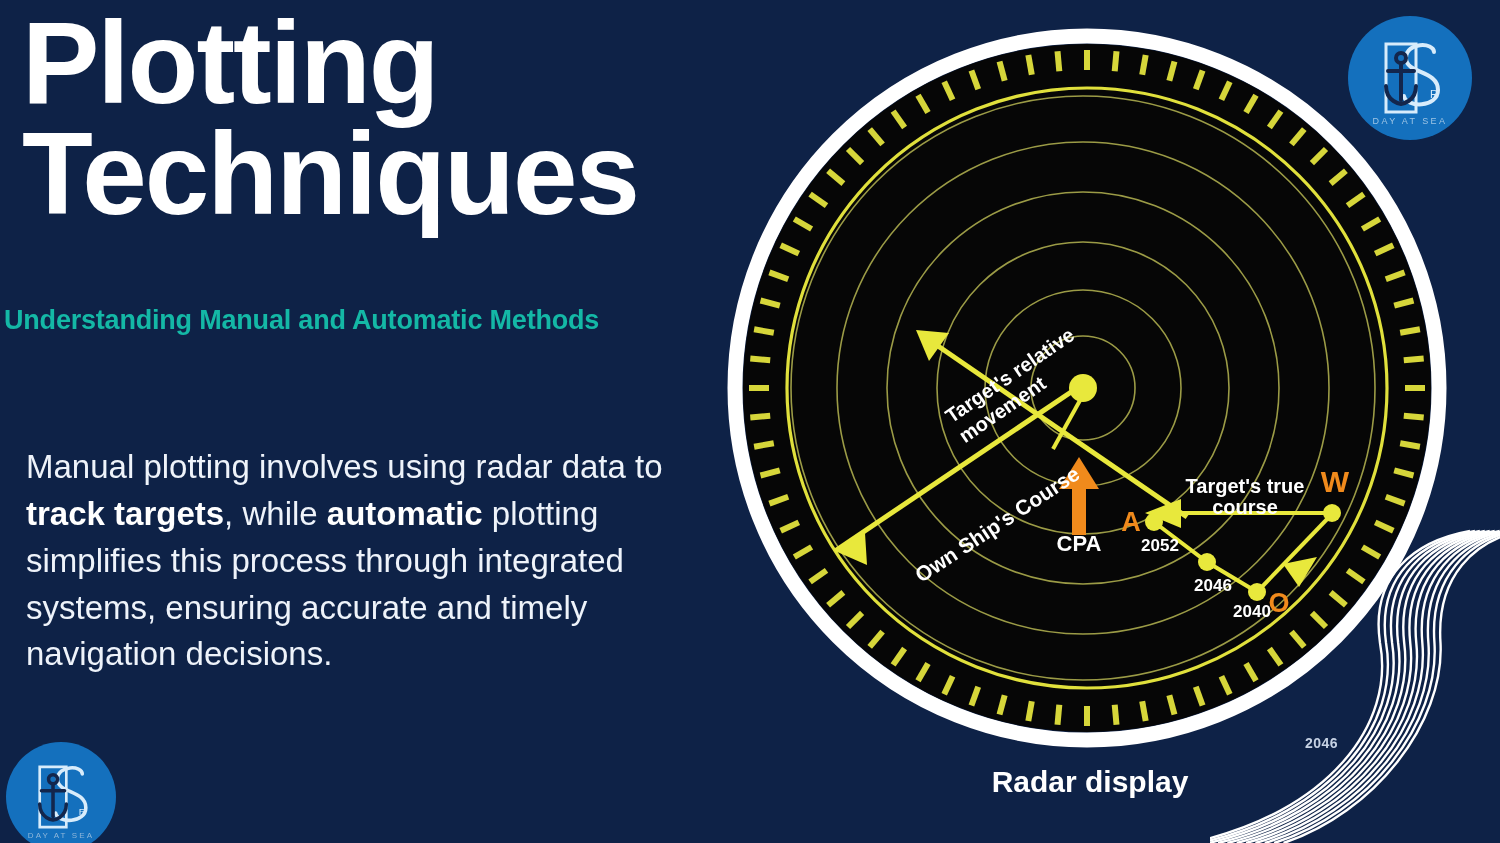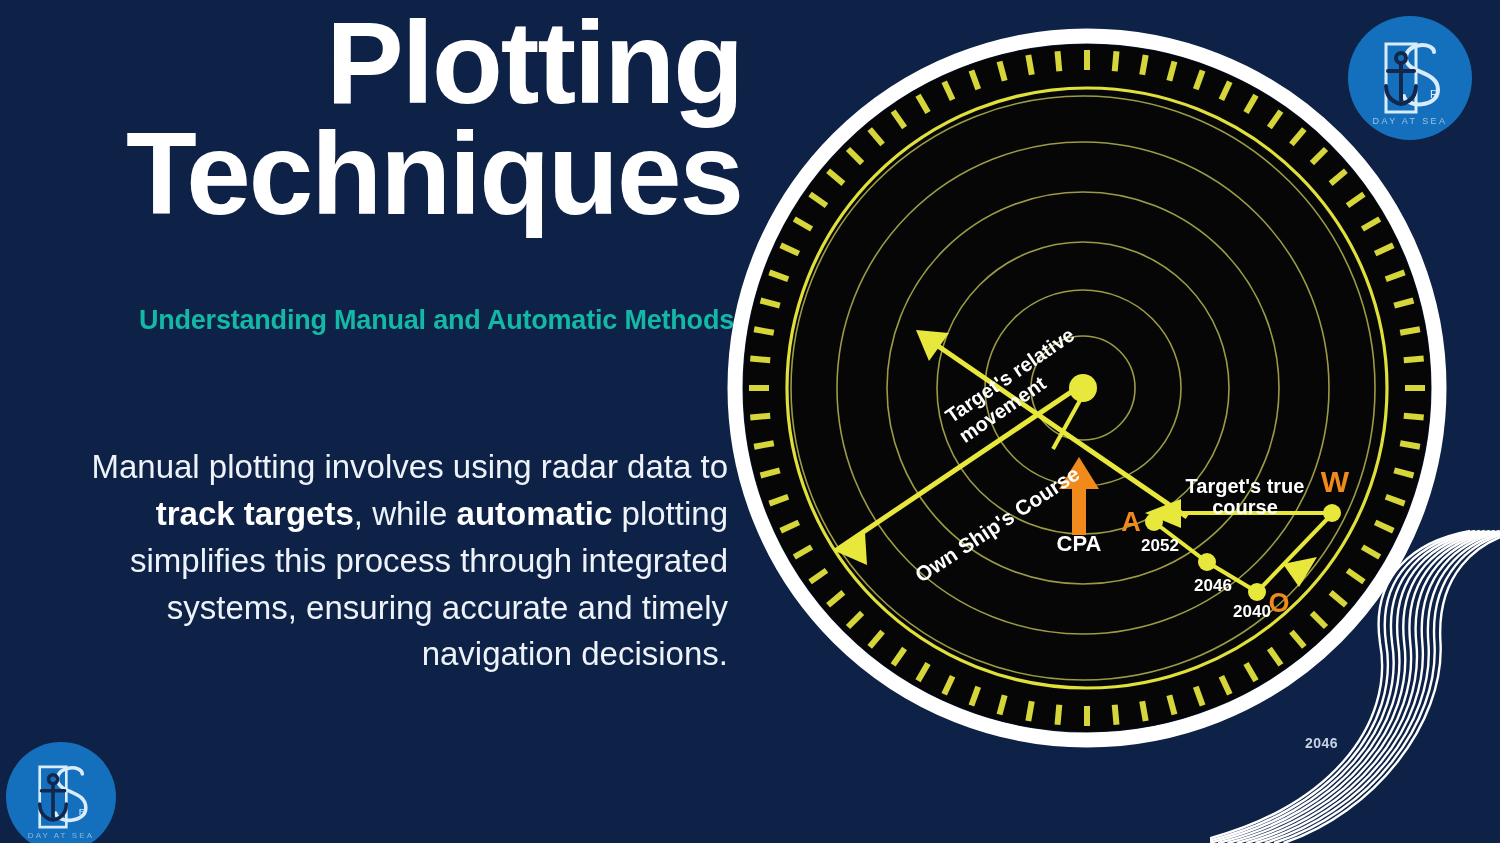--- a/index.html
+++ b/index.html
@@ -5,35 +5,35 @@
   html,body{margin:0;padding:0;}
   body{
     width:1500px;height:843px;overflow:hidden;
     background:#0e2247;
     font-family:"Liberation Sans", sans-serif;
     position:relative;
   }
   .slide{position:absolute;inset:0;width:1500px;height:843px;overflow:hidden;}
 
   
-  .left-col{position:absolute;left:0;top:0;width:740px;height:764px;text-align:right;}
+  .left-col{position:absolute;left:0;top:0;width:740px;height:764px;}
   .title{
     position:absolute;left:22px;top:8px;width:720px;
     color:#ffffff;font-weight:bold;font-size:116px;line-height:0.96;
     letter-spacing:-2px;
   }
   .title .ln{display:block;white-space:nowrap;}
   .subtitle{
     position:absolute;left:4px;top:305px;width:730px;
     color:#14b8a6;font-weight:bold;font-size:27px;letter-spacing:-0.2px;
     white-space:nowrap;
   }
   .body-text{
     position:absolute;left:26px;top:444px;width:690px;
-    color:#eef3fa;font-size:33px;line-height:1.42;font-weight:400;margin-left:12px;
+    color:#eef3fa;font-size:33px;line-height:1.42;font-weight:400;
   }
   .body-text b{font-weight:bold;color:#ffffff;}
 
   
   .radar-wrap{position:absolute;left:717px;top:17px;width:740px;height:740px;}
   .radar-caption{
     position:absolute;left:905px;top:765px;width:370px;text-align:center;
     color:#ffffff;font-weight:bold;font-size:30px;
   }
   .corner-num{
@@ -222,20 +222,21 @@
       <text x="414" y="514" fill="#f08a1c" font-size="27" font-weight="bold" text-anchor="middle" font-family="Liberation Sans, sans-serif">A</text>
       <text x="562" y="595" fill="#f08a1c" font-size="27" font-weight="bold" text-anchor="middle" font-family="Liberation Sans, sans-serif">O</text>
       <text x="618" y="475" fill="#f08a1c" font-size="30" font-weight="bold" text-anchor="middle" font-family="Liberation Sans, sans-serif">W</text>
 
       <text x="443" y="534" fill="#ffffff" font-size="17" font-weight="bold" text-anchor="middle" font-family="Liberation Sans, sans-serif">2052</text>
       <text x="496" y="574" fill="#ffffff" font-size="17" font-weight="bold" text-anchor="middle" font-family="Liberation Sans, sans-serif">2046</text>
       <text x="535" y="600" fill="#ffffff" font-size="17" font-weight="bold" text-anchor="middle" font-family="Liberation Sans, sans-serif">2040</text>
     </svg>
   </div>
 
+  <div class="radar-caption">Radar display</div>
   <div class="corner-num">2046</div>
 
   <div class="logo tr">
     <svg width="124" height="124" viewBox="0 0 124 124">
       <path d="M38 28 H68 V96 H38 Z" fill="none" stroke="#d8ecfb" stroke-width="3"></path>
       <path d="M86 36 C86 26, 58 26, 58 42 C58 58, 90 54, 90 74 C90 92, 58 92, 56 80" fill="none" stroke="#d8ecfb" stroke-width="4" stroke-linecap="round"></path>
       <g fill="none" stroke="#13264c" stroke-width="4" stroke-linecap="round">
         <circle cx="53" cy="42" r="5"></circle>
         <line x1="53" y1="47" x2="53" y2="84"></line>
         <line x1="40" y1="55" x2="66" y2="55"></line>

